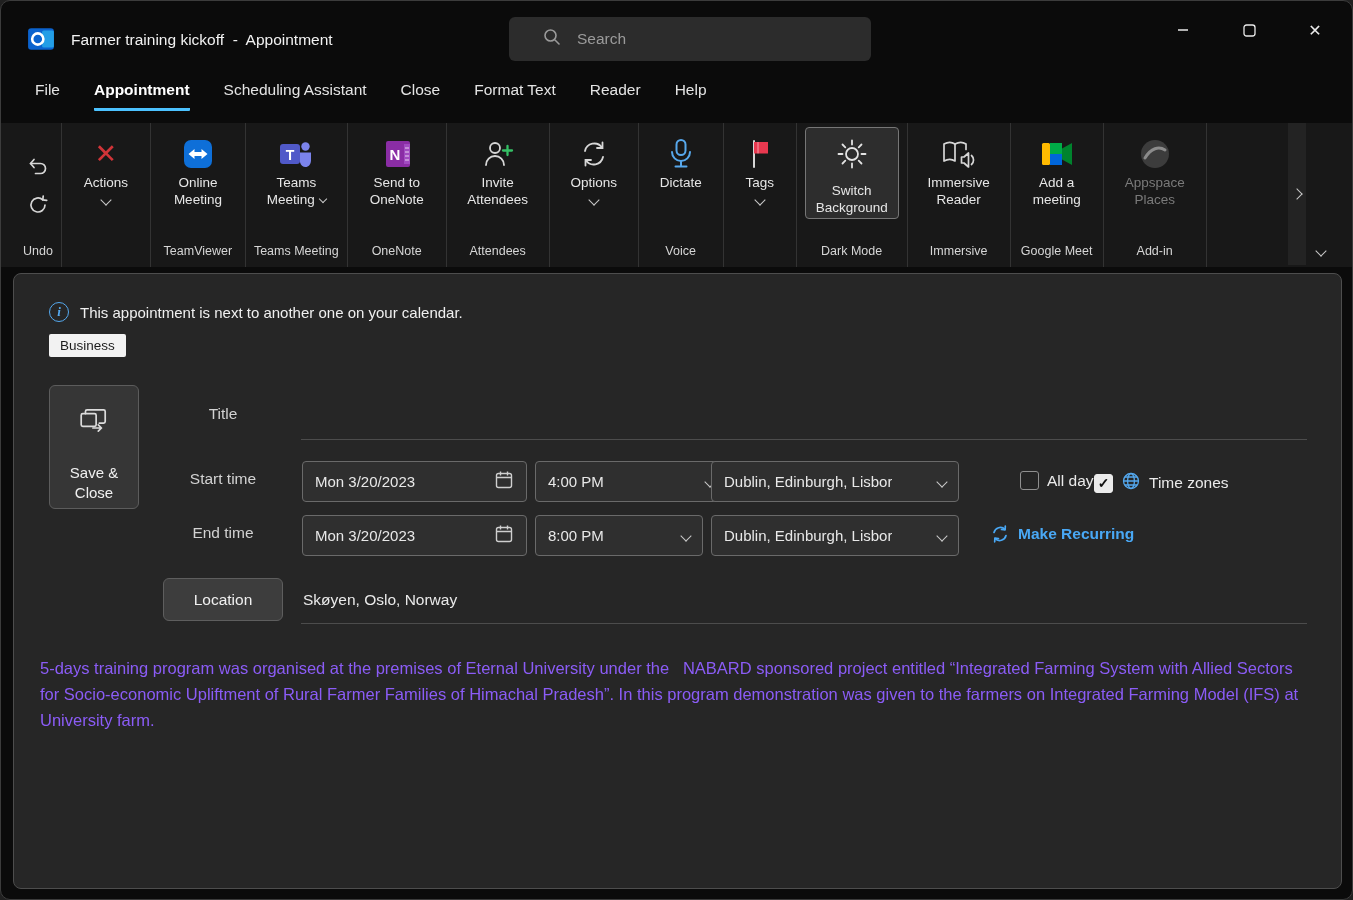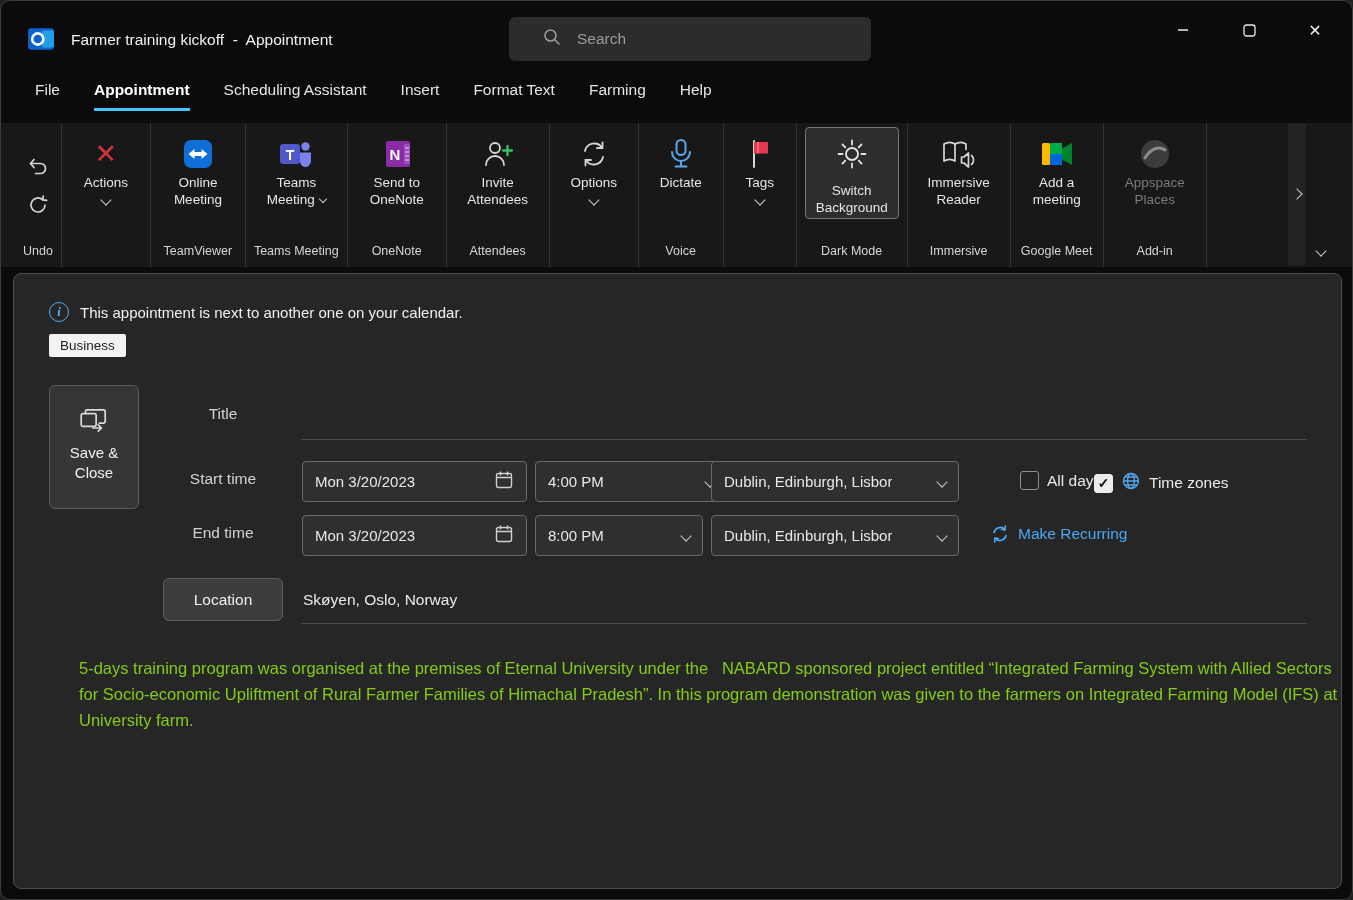--- a/index.html
+++ b/index.html
@@ -40,36 +40,36 @@
   .ribbon-scroll { position:absolute; right:46px; top:122px; width:18px; height:142px; background:#232323; border:none; display:flex; align-items:center; justify-content:center; cursor:pointer; }
   .ribbon-scroll .chev { transform:rotate(-45deg); }
   .ribbon-collapse { position:absolute; right:14px; top:236px; width:34px; height:28px; background:transparent; border:none; display:flex; align-items:center; justify-content:center; cursor:pointer; }
 
   
   .panel { position:absolute; left:12px; top:272px; width:1329px; height:616px; background:#262626; border:1px solid #4d4d4d; border-radius:8px; }
   .info-row { position:absolute; left:35px; top:28px; display:flex; align-items:center; gap:11px; }
   .info-icon { width:20px; height:20px; border:1.5px solid #55a9ef; border-radius:50%; color:#55a9ef; font-size:13px; font-weight:bold; font-style:italic; font-family:"Liberation Serif", serif; display:flex; align-items:center; justify-content:center; }
   .info-text { color:#f0f0f0; font-size:15px; }
   .badge { position:absolute; left:35px; top:60px; background:#f2f2f2; color:#1c1c1c; font-size:13.5px; padding:4px 11px; border-radius:2px; cursor:pointer; }
-  .save-close { position:absolute; left:35px; top:111px; width:90px; height:124px; background:#363636; border:1px solid #5c5c5c; border-radius:6px; color:#f0f0f0; font-size:15px; line-height:20px; display:flex; flex-direction:column; align-items:center; justify-content:flex-start; padding-top:20px; gap:4px; cursor:pointer; }
+  .save-close { position:absolute; left:35px; top:111px; width:90px; height:124px; background:#363636; border:1px solid #5c5c5c; border-radius:6px; color:#f0f0f0; font-size:15px; line-height:20px; display:flex; flex-direction:column; align-items:center; justify-content:flex-start; padding-top:20px; gap:24px; cursor:pointer; }
   .form-label { position:absolute; left:150px; width:118px; text-align:center; color:#d2d2d2; font-size:15.5px; }
   .title-value { position:absolute; left:287px; top:118px; color:#ffffff; font-size:26px; cursor:text; }
   .hline { position:absolute; left:287px; width:1006px; height:1px; background:#4c4c4c; }
   .field { position:absolute; height:41px; background:#2f2f2f; border:1px solid #6a6a6a; border-radius:4px; display:flex; align-items:center; justify-content:space-between; padding:0 12px; cursor:pointer; }
   .field-text { color:#e8e8e8; font-size:15px; white-space:nowrap; overflow:hidden; }
   .checkbox { width:19px; height:19px; border:1.6px solid #8f8f8f; border-radius:3px; background:#242424; position:relative; flex:0 0 auto; cursor:pointer; }
   .checkbox.checked { background:#ececec; border-color:#ececec; }
   .checkbox.checked::after { content:"\2713"; position:absolute; inset:0; display:flex; align-items:center; justify-content:center; color:#111; font-size:14px; font-weight:bold; }
   .check-cluster { position:absolute; display:flex; align-items:center; gap:8px; }
   .check-label { color:#eaeaea; font-size:15.5px; cursor:pointer; }
   .recurring { position:absolute; display:flex; align-items:center; gap:8px; background:transparent; border:none; cursor:pointer; }
   .recurring span { color:#49a8f5; font-size:15.5px; }
   .location-btn { position:absolute; left:149px; top:304px; width:120px; height:43px; background:#3d3d3d; border:1px solid #5e5e5e; border-radius:6px; color:#f0f0f0; font-size:15.5px; cursor:pointer; }
   .location-value { position:absolute; left:289px; top:304px; height:43px; line-height:43px; color:#eaeaea; font-size:15.5px; cursor:text; }
-  .body-text { position:absolute; left:26px; top:381px; width:1268px; color:#84cc16; font-size:16.5px; line-height:26px; white-space:pre-wrap; cursor:text;margin-left:39px; }
+  .body-text { position:absolute; left:26px; top:381px; width:1268px; color:#8b5cf6; font-size:16.5px; line-height:26px; white-space:pre-wrap; cursor:text; }
 </style>
 </head>
 <body>
 
 <div class="window">
 
   <div class="titlebar">
     <span class="app-icon">
       <svg width="28" height="28" viewBox="0 0 26 26">
           <rect x="1" y="3" width="24" height="20" rx="3" fill="#0b63ce"></rect>
@@ -99,23 +99,23 @@
           </svg>
         </button>
       <button class="win-btn">✕</button>
     </div>
   </div>
 
   <nav class="menubar">
     <span class="menu-item">File</span>
     <span class="menu-item active">Appointment</span>
     <span class="menu-item">Scheduling Assistant</span>
-    <span class="menu-item">Insert</span>
+    <span class="menu-item">Close</span>
     <span class="menu-item">Format Text</span>
-    <span class="menu-item">Farming</span>
+    <span class="menu-item">Reader</span>
     <span class="menu-item">Help</span>
   </nav>
 
   <div class="ribbon">
 
     <div class="rgroup">
       <div class="rg-body undo-body">
         <button class="icon-btn">
           <span><svg width="24" height="24" viewBox="0 0 24 24" fill="none" stroke="#d6d6d6" stroke-width="1.7" stroke-linecap="round" stroke-linejoin="round">
                 <path d="M4.5 9.5 h10 a5 5 0 0 1 0 10 h-5"></path>
@@ -394,21 +394,21 @@
           </svg></span>
     </div>
     <div class="field" style="left:521px; top:241px; width:168px;">
       <span class="field-text">8:00 PM</span>
       <span class="chev"></span>
     </div>
     <div class="field" style="left:697px; top:241px; width:248px;">
       <span class="field-text">Dublin, Edinburgh, Lisbor</span>
       <span class="chev"></span>
     </div>
-    <button class="recurring" style="left:976px; top:250px;">
+    <button class="recurring" style="left:976px; top:250px;font-weight:bold;">
       <span style="display:flex">
           <svg width="20" height="20" viewBox="0 0 20 20" fill="none" stroke="#49a8f5" stroke-width="1.7" stroke-linecap="round" stroke-linejoin="round">
             <path d="M4 8.5 a6.5 6.5 0 0 1 11 -3"></path>
             <path d="M15.3 2.2 l-0.2 3.6 -3.6 -0.3"></path>
             <path d="M16 11.5 a6.5 6.5 0 0 1 -11 3"></path>
             <path d="M4.7 17.8 l0.2 -3.6 3.6 0.3"></path>
           </svg>
         </span>
       <span>Make Recurring</span>
     </button>

